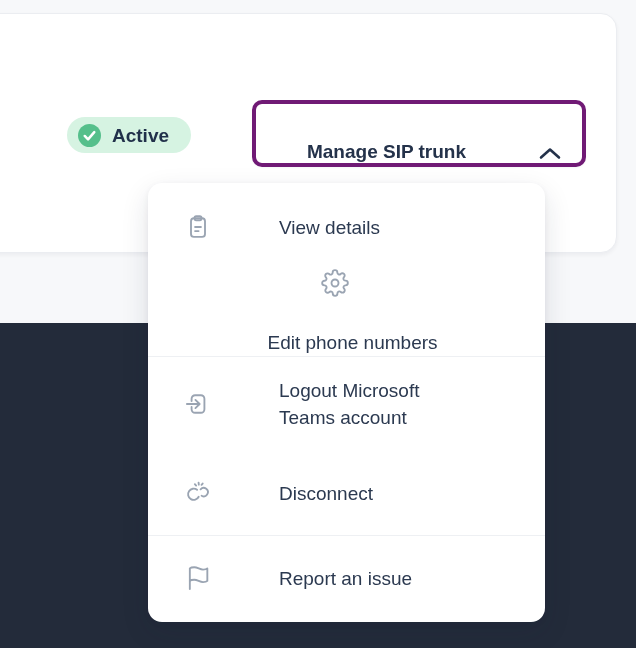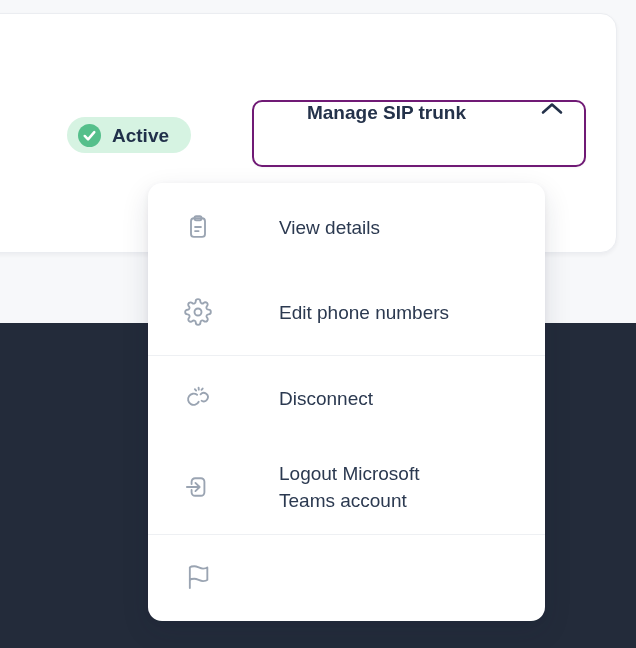--- a/index.html
+++ b/index.html
@@ -17,36 +17,36 @@
 
   
   .badge{position:absolute;left:67px;top:117px;height:36px;z-index:2;
          display:inline-flex;align-items:center;gap:11px;
          background:#d6f3e2;border-radius:18px;padding:0 22px 0 11px;}
   .badge-dot{width:23px;height:23px;flex:none;display:block;}
   .badge-label{font-size:19px;font-weight:600;color:#20304a;line-height:1;}
 
   
   .split-btn{position:absolute;left:252px;top:100px;width:334px;height:67px;z-index:2;
-             display:flex;align-items:flex-start;background:#ffffff;
-             border:2px solid #701a75;border-radius:10px;box-sizing:border-box;
+             display:flex;align-items:flex-end;background:#ffffff;
+             border:4px solid #701a75;border-radius:10px;box-sizing:border-box;
              box-shadow:0 1px 2px rgba(16,24,40,0.04);overflow:hidden;}
   .split-main{flex:1;display:flex;align-items:center;justify-content:center;
               background:none;border:none;cursor:pointer;padding:0;
               font-family:inherit;font-size:19px;font-weight:600;color:#24324a;}
   .split-divider{width:1px;background:#d8dde4;}
   .split-toggle{width:64px;flex:none;display:flex;align-items:center;justify-content:center;
                 background:none;border:none;cursor:pointer;padding:0;}
 
   
   .menu{position:absolute;left:148px;top:183px;width:397px;z-index:3;
         background:#ffffff;border-radius:14px;padding:2px 0;box-sizing:border-box;
         box-shadow:0 10px 28px rgba(25,35,55,0.12),0 2px 6px rgba(25,35,55,0.06);}
   .menu-item{display:flex;align-items:center;padding:0 24px 0 36px;cursor:pointer;gap:32px;}
-  .mi-84{min-height:84px;} .mi-86{min-height:86px;} .mi-94{min-height:94px;}
+  .mi-84{min-height:84px;} .mi-86{min-height:86px;flex-direction:column;} .mi-94{min-height:94px;}
   .mi-icon{width:28px;height:28px;flex:none;margin-right:35px;display:block;}
   .mi-icon svg{display:block;width:28px;height:28px;}
   .mi-label{font-size:19px;line-height:27px;color:#2b3950;font-weight:500;}
   .wrap-label{max-width:185px;}
   .menu-sep{border-top:1px solid #eef0f3;height:0;}
 
   .icon-stroke{fill:none;stroke:#9aa4b2;stroke-width:1.6;stroke-linecap:round;stroke-linejoin:round;}
   .chev-stroke{fill:none;stroke:#24324a;stroke-width:2.6;stroke-linecap:round;stroke-linejoin:round;}
 </style>
 </head>
@@ -99,49 +99,50 @@
         <svg viewBox="0 0 24 24">
           <circle class="icon-stroke" cx="12" cy="12" r="3"></circle>
           <path class="icon-stroke" d="M19.4 15a1.65 1.65 0 0 0 .33 1.82l.06.06a2 2 0 0 1 0 2.83 2 2 0 0 1-2.83 0l-.06-.06a1.65 1.65 0 0 0-1.82-.33 1.65 1.65 0 0 0-1 1.51V21a2 2 0 0 1-2 2 2 2 0 0 1-2-2v-.09A1.65 1.65 0 0 0 9 19.4a1.65 1.65 0 0 0-1.82.33l-.06.06a2 2 0 0 1-2.83 0 2 2 0 0 1 0-2.83l.06-.06a1.65 1.65 0 0 0 .33-1.82 1.65 1.65 0 0 0-1.51-1H3a2 2 0 0 1-2-2 2 2 0 0 1 2-2h.09A1.65 1.65 0 0 0 4.6 9a1.65 1.65 0 0 0-.33-1.82l-.06-.06a2 2 0 0 1 0-2.83 2 2 0 0 1 2.83 0l.06.06a1.65 1.65 0 0 0 1.82.33H9a1.65 1.65 0 0 0 1-1.51V3a2 2 0 0 1 2-2 2 2 0 0 1 2 2v.09a1.65 1.65 0 0 0 1 1.51 1.65 1.65 0 0 0 1.82-.33l.06-.06a2 2 0 0 1 2.83 0 2 2 0 0 1 0 2.83l-.06.06a1.65 1.65 0 0 0-.33 1.82V9a1.65 1.65 0 0 0 1.51 1H21a2 2 0 0 1 2 2 2 2 0 0 1-2 2h-.09a1.65 1.65 0 0 0-1.51 1z"></path>
         </svg>
       </span>
       <span class="mi-label">Edit phone numbers</span>
     </div>
 
     <div class="menu-sep"></div>
 
+    <div class="menu-item mi-94">
+      <span class="mi-icon">
+        <svg viewBox="0 0 24 24">
+          <path class="icon-stroke" d="M6.5 9.5v-2a3 3 0 0 1 3-3h5a3 3 0 0 1 3 3v9a3 3 0 0 1-3 3h-5a3 3 0 0 1-3-3v-2"></path>
+          <path class="icon-stroke" d="M2.5 12h10.5"></path>
+          <path class="icon-stroke" d="M9.8 8.5 13.4 12 9.8 15.5"></path>
+        </svg>
+      </span>
+      <span class="mi-label wrap-label">Logout Microsoft Teams account</span>
+    </div>
+
     <div class="menu-item mi-84">
       <span class="mi-icon">
         <svg viewBox="0 0 24 24">
           <path class="icon-stroke" d="M11.2 9.3 A4.8 4.8 0 1 0 12.6 15.2"></path>
           <path class="icon-stroke" d="M14.2 8.8 a3.6 3.6 0 1 1 .9 5.6"></path>
           <path class="icon-stroke" d="M12.7 4.9 12.5 3.2"></path>
           <path class="icon-stroke" d="M10.4 5.6 9.3 4.4"></path>
           <path class="icon-stroke" d="M15 5 16 3.9"></path>
         </svg>
       </span>
       <span class="mi-label">Disconnect</span>
     </div>
 
-    <div class="menu-item mi-94">
-      <span class="mi-icon">
-        <svg viewBox="0 0 24 24">
-          <path class="icon-stroke" d="M6.5 9.5v-2a3 3 0 0 1 3-3h5a3 3 0 0 1 3 3v9a3 3 0 0 1-3 3h-5a3 3 0 0 1-3-3v-2"></path>
-          <path class="icon-stroke" d="M2.5 12h10.5"></path>
-          <path class="icon-stroke" d="M9.8 8.5 13.4 12 9.8 15.5"></path>
-        </svg>
-      </span>
-      <span class="mi-label wrap-label">Logout Microsoft Teams account</span>
-    </div>
-
     <div class="menu-sep"></div>
 
     <div class="menu-item mi-84">
       <span class="mi-icon">
         <svg viewBox="0 0 24 24">
           <path class="icon-stroke" d="M5 14.5s1-1 3.8-1 4.7 2 7.5 2 3.7-1 3.7-1V3.8s-1 1-3.7 1-4.7-2-7.5-2-3.8 1-3.8 1z"></path>
           <path class="icon-stroke" d="M5 21.5v-7"></path>
         </svg>
       </span>
+      <span class="mi-label">Report an issue</span>
     </div>
 
   </div>
 </div>
 
 </body></html>

